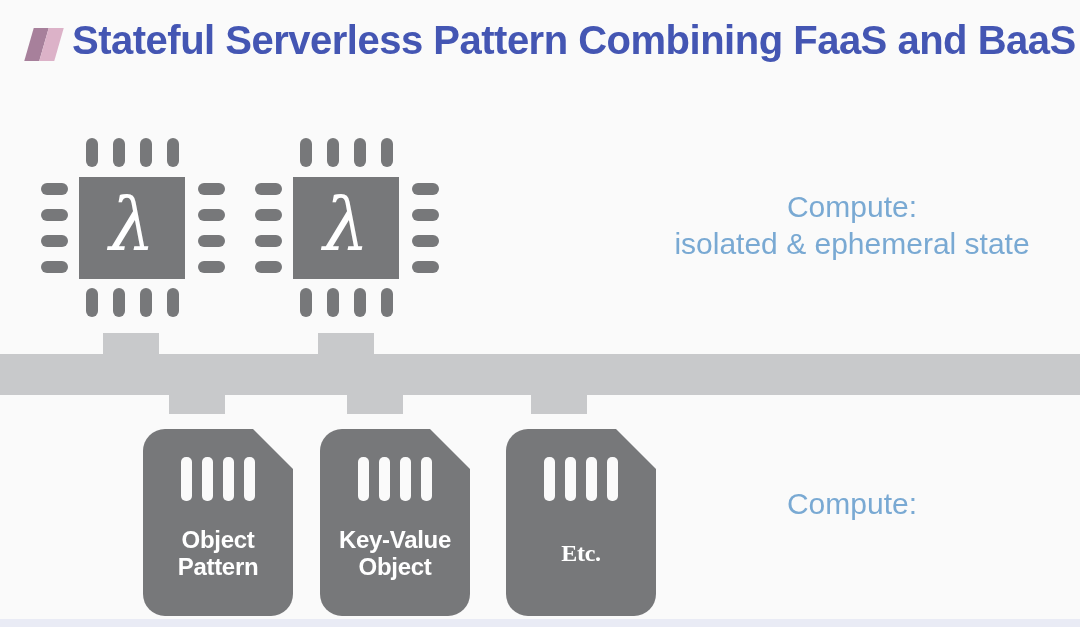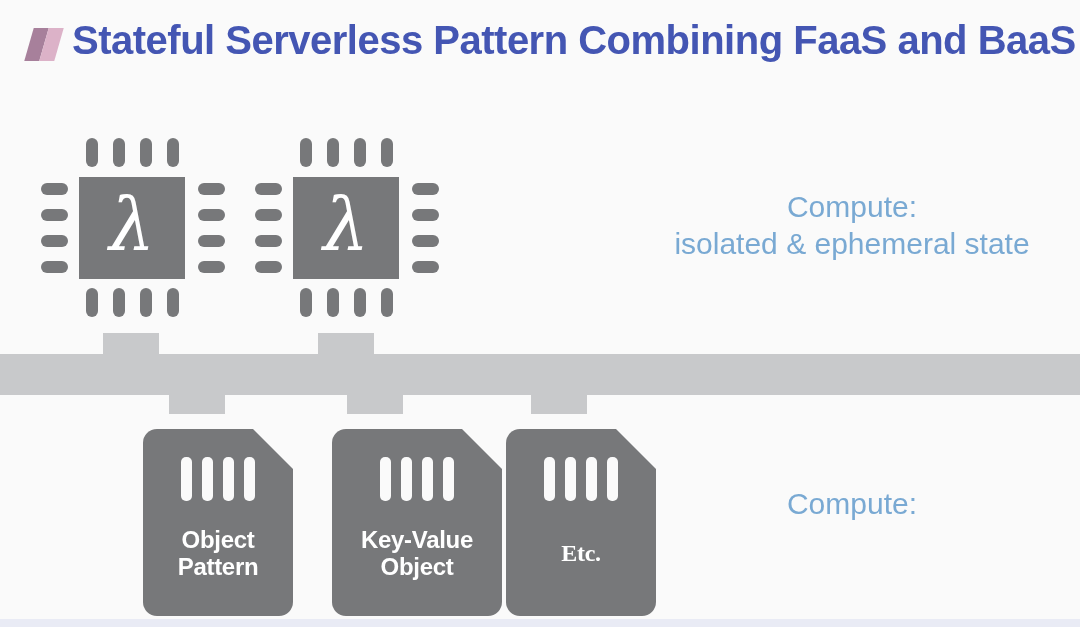--- a/index.html
+++ b/index.html
@@ -47,21 +47,21 @@
 
   
   .bus { position:absolute; left:0; top:354px; width:1080px; height:41px; background:#c8c9cb; }
   .stub { position:absolute; background:#c8c9cb; }
   .stub-up   { top:333px; height:22px; width:56px; }
   .stub-down { top:395px; height:19px; width:56px; }
 
   
   .card {
     position:absolute; top:429px; width:150px; height:187px;
-    background:#77787a; border-radius:14px;
+    background:#77787a; border-radius:22px;
     clip-path: polygon(0 0, calc(100% - 40px) 0, 100% 40px, 100% 100%, 0 100%);
   }
   .card .slots {
     position:absolute; top:28px; left:0; right:0;
     display:flex; justify-content:center; gap:10px;
   }
   .card .slots span { width:11px; height:44px; border-radius:5px; background:#fafafa; }
   .card .label {
     position:absolute; left:0; right:0; top:94px; height:60px;
     display:flex; flex-direction:column; justify-content:center;
@@ -169,21 +169,21 @@
         <span></span>
         <span></span>
         <span></span>
       </div>
     <div class="label">
       <span>Object</span>
       <span>Pattern</span>
     </div>
   </div>
 
-  <div class="card" style="left:332px;padding-left:20px;">
+  <div class="card" style="left:320px;">
     <div class="slots">
         <span></span>
         <span></span>
         <span></span>
         <span></span>
       </div>
     <div class="label">
       <span>Key-Value</span>
       <span>Object</span>
     </div>

